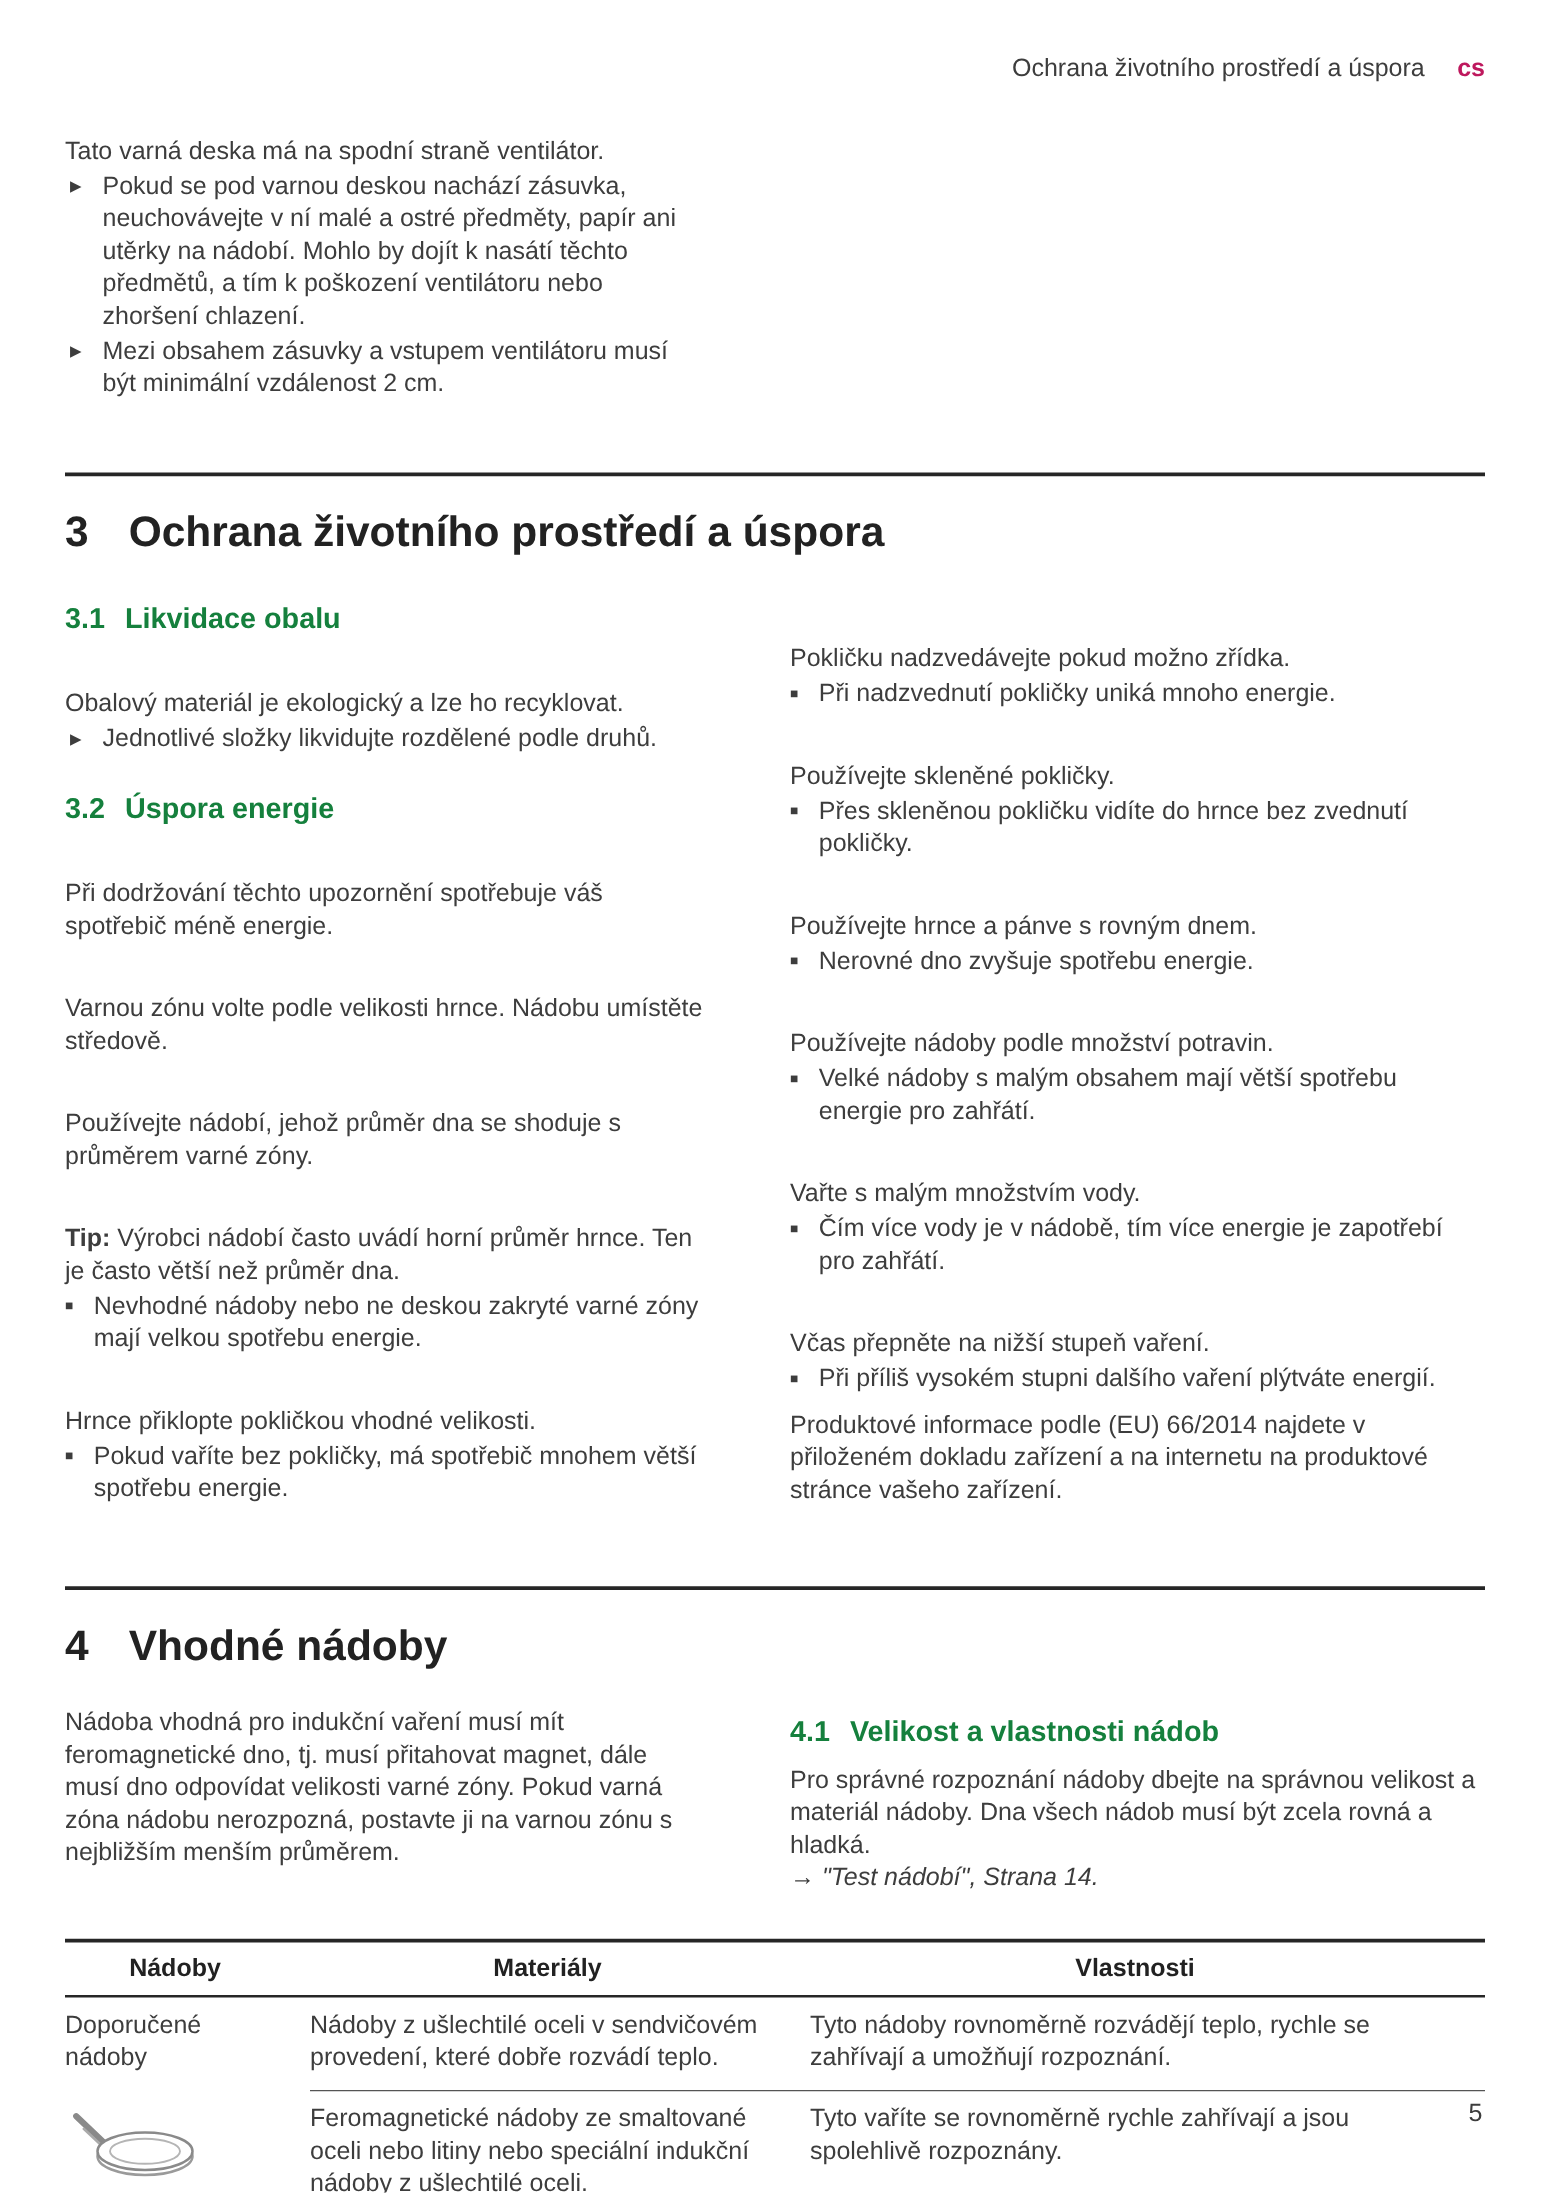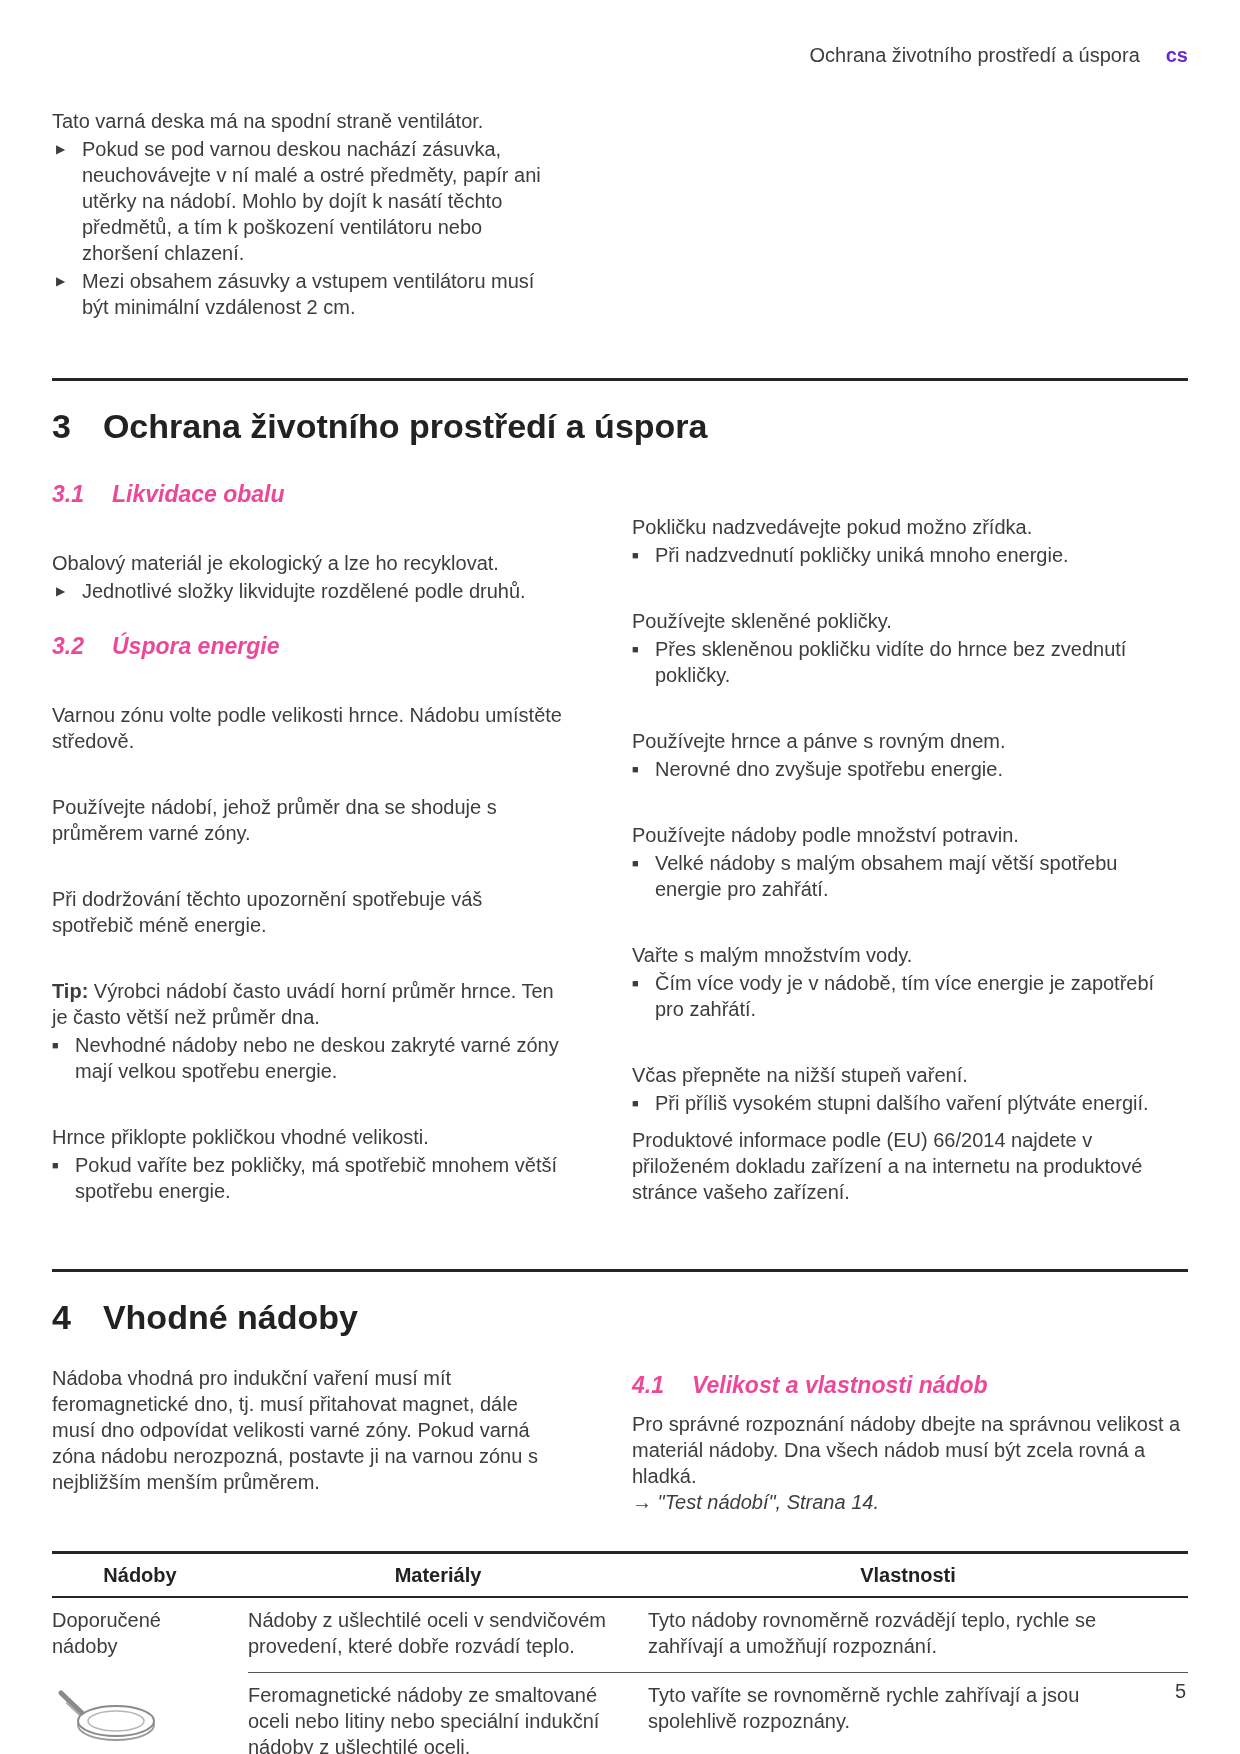--- a/index.html
+++ b/index.html
@@ -5,40 +5,40 @@
   * { margin:0; padding:0; box-sizing:border-box; }
   html, body { background:#ffffff; }
   body {
     width:1240px; height:1754px; position:relative; overflow:hidden;
     font-family:"Liberation Sans","DejaVu Sans",sans-serif;
     color:#3d3d3d; font-size:20px; line-height:1.3;
   }
   .page { padding:42px 52px 0 52px; }
 
   .page-header { display:flex; justify-content:flex-end; align-items:baseline; gap:26px; font-size:20px; color:#3d3d3d; }
-  .hdr-lang { color:#6d28d9; font-weight:bold; }
+  .hdr-lang { color:#be185d; font-weight:bold; }
 
   .bold { font-weight:bold; }
   .warning { margin-top:40px; width:508px; }
   .warning p { margin-bottom:2px; }
 
   .tri-item { display:flex; margin-bottom:2px; }
   .tri { width:30px; flex:none; font-size:12px; line-height:26px; padding-left:4px; color:#3d3d3d; }
   .tri-text { flex:1; }
 
   .sq-item { display:flex; }
   .sq { width:23px; flex:none; font-size:11px; line-height:26px; color:#3d3d3d; }
   .sq-text { flex:1; }
 
   .rule { border-top:3px solid #262626; }
   .rule-3 { margin-top:58px; }
   .rule-4 { margin-top:54px; }
 
   .h1 { display:flex; gap:32px; margin-top:26px; font-size:34px; line-height:1.15; color:#222; font-weight:bold; }
-  .h2 { display:flex; gap:28px; font-size:23px; color:#ec4899; font-weight:bold; margin:28px 0 10px 0;font-style:italic; }
+  .h2 { display:flex; gap:16px; font-size:23px; color:#15803d; font-weight:bold; margin:28px 0 10px 0; }
   .h2.first { margin-top:6px; }
 
   .two-col { display:flex; gap:70px; margin-top:28px; }
   .col-l { width:510px; flex:none; }
   .col-r { flex:1; }
 
   .group { margin-bottom:11px; }
   .group p { margin-bottom:2px;margin-top:40px; }
   .closing { margin-top:2px; }
 
@@ -97,25 +97,25 @@
           <span class="tri">▶</span>
           <span class="tri-text">Jednotlivé složky likvidujte rozdělené podle druhů.</span>
         </div>
       </div>
 
       <h2 class="h2">
         <span>3.2</span>
         <span>Úspora energie</span>
       </h2>
       <div class="group">
+        <p>Při dodržování těchto upozornění spotřebuje váš spotřebič méně energie.</p>
+      </div>
+      <div class="group">
         <p>Varnou zónu volte podle velikosti hrnce. Nádobu umístěte středově.</p>
         <p>Používejte nádobí, jehož průměr dna se shoduje s průměrem varné zóny.</p>
-      </div>
-      <div class="group">
-        <p>Při dodržování těchto upozornění spotřebuje váš spotřebič méně energie.</p>
       </div>
       <div class="group">
         <p><span class="bold">Tip:</span><span> Výrobci nádobí často uvádí horní průměr hrnce. Ten je často větší než průměr dna.</span></p>
         <div class="sq-item">
           <span class="sq">■</span>
           <span class="sq-text">Nevhodné nádoby nebo ne deskou zakryté varné zóny mají velkou spotřebu energie.</span>
         </div>
       </div>
       <div class="group">
         <p>Hrnce přiklopte pokličkou vhodné velikosti.</p>

